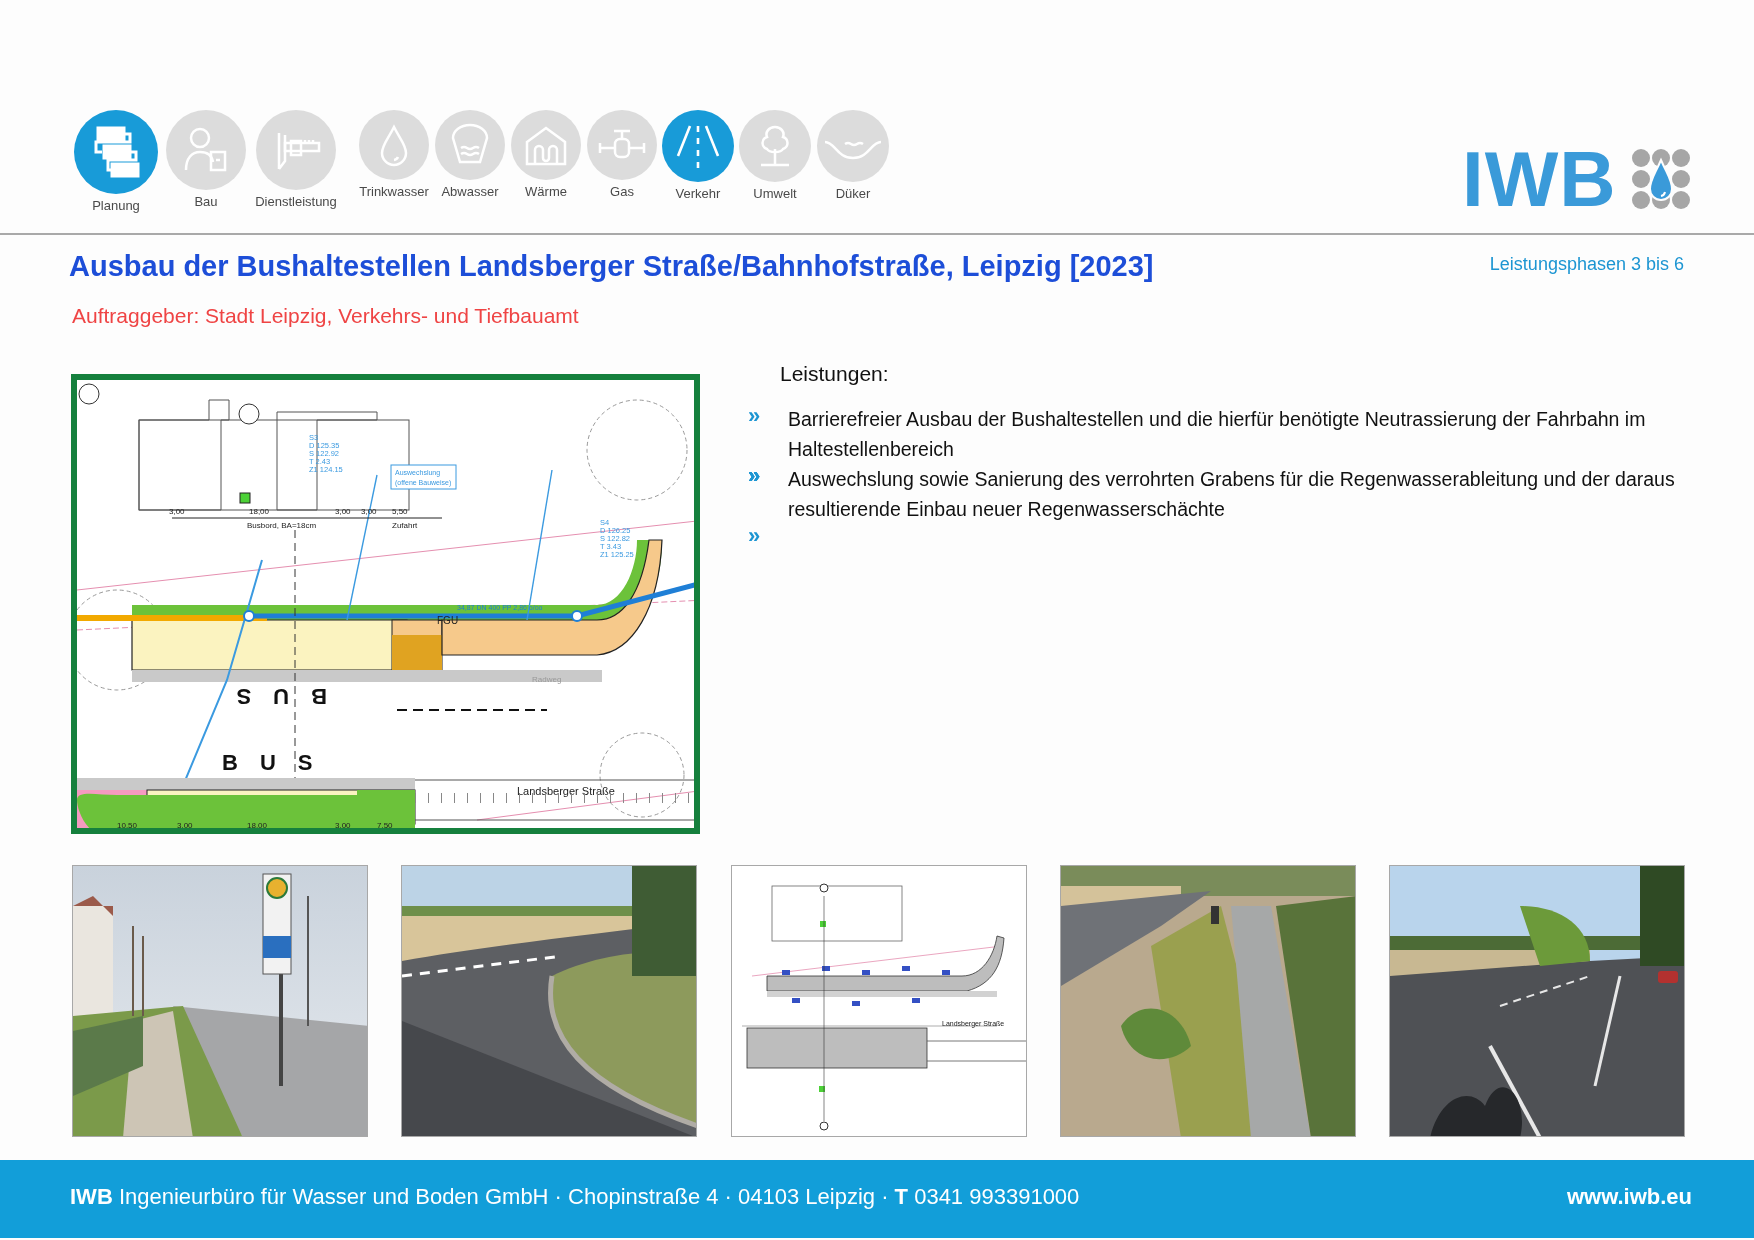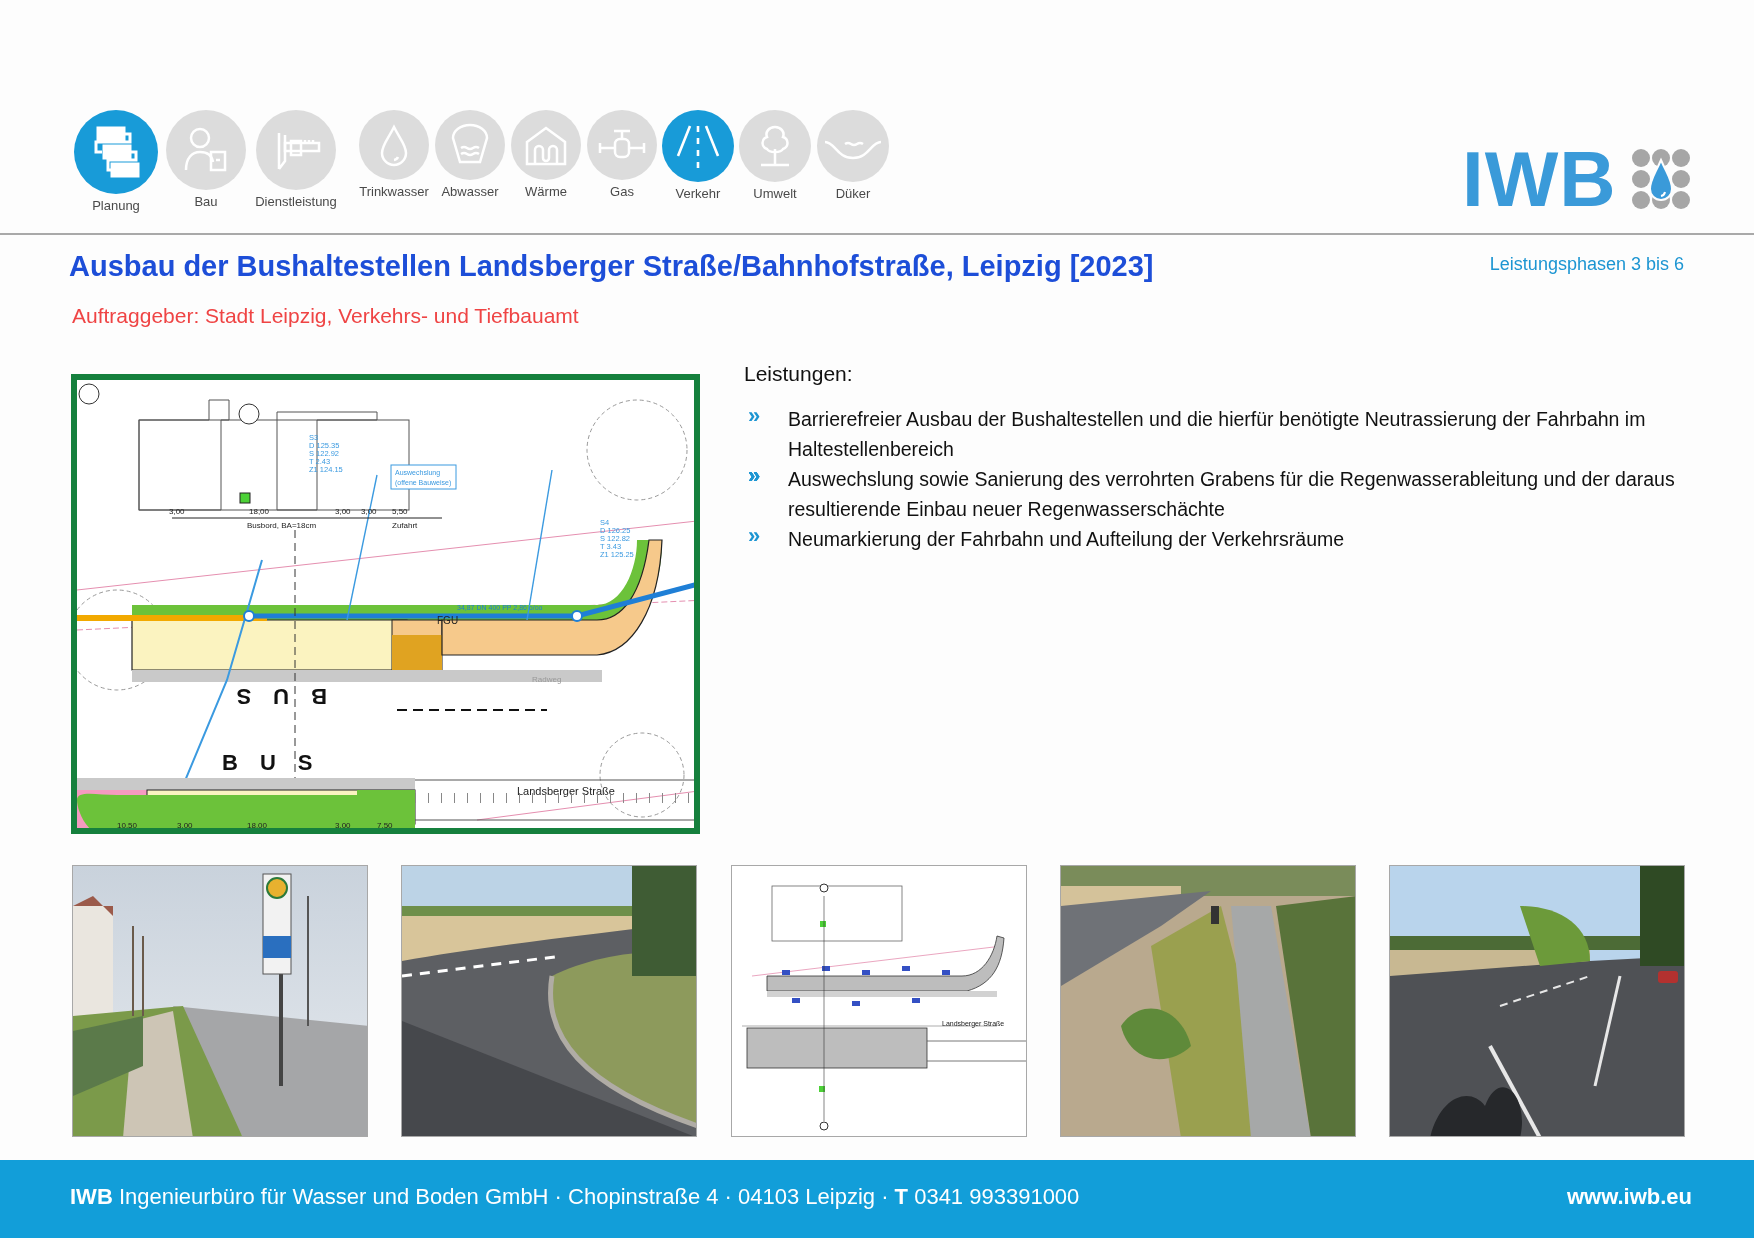--- a/index.html
+++ b/index.html
@@ -24,21 +24,21 @@
   
   .title { position: absolute; left: 69px; top: 250px; font-size: 29px; font-weight: 700; color: #1d4ed8; white-space: nowrap; }
   .phases { position: absolute; right: 70px; top: 254px; font-size: 18px; color: #1c95d2; white-space: nowrap; }
   .client { position: absolute; left: 72px; top: 304px; font-size: 21px; color: #ef4444; white-space: nowrap; }
 
   
   .plan { position: absolute; left: 71px; top: 374px; width: 629px; height: 460px; border: 6px solid #15803d; background: #fff; overflow: hidden; }
 
   
   .services { position: absolute; left: 744px; top: 362px; width: 960px; }
-  .services .heading { font-size: 21px; color: #111; margin-bottom: 18px; }
+  .services .heading { font-size: 21px; color: #111; margin-bottom: 18px; margin-left: 36px; }
   .services ul { list-style: none; }
   .services li { position: relative; padding-left: 44px; font-size: 19.5px; line-height: 30px; color: #111; }
   .services li .bullet { position: absolute; left: 4px; top: -3px; color: #1c95d2; font-size: 22px; font-weight: 700; }
   .cost { margin-top: 18px; font-size: 20px; color: #111; }
 
   
   .photo { position: absolute; top: 865px; width: 296px; height: 272px; border: 1px solid #a8a8a8; overflow: hidden; background: #eee; }
 
   
   .footer { position: absolute; left: 0; top: 1160px; width: 1754px; height: 78px; background: #129ed9; }
@@ -270,21 +270,21 @@
 </div>
 
 <div class="services">
   <div class="heading">Leistungen:</div>
   <ul>
     <li><span class="bullet">»</span><span>Barrierefreier Ausbau der Bushaltestellen und die hierfür benötigte Neutrassierung der Fahrbahn im Haltestellenbereich</span></li>
     <li><span class="bullet">»</span></li>
     <li><span class="bullet">»</span></li>
     <li><span class="bullet">»</span></li>
     <li><span class="bullet">»</span><span>Auswechslung sowie Sanierung des verrohrten Grabens für die Regenwasserableitung und der daraus resultierende Einbau neuer Regenwasserschächte</span></li>
-    <li><span class="bullet">»</span><span>Neumarkierung der Fahrbahn und Aufteilung der Verkehrsräume</span></li>
+    <li><span class="bullet">»</span></li>
   </ul>
 </div>
 
 <div class="photo" style="left:72px">
   <svg width="296" height="272" viewBox="0 0 296 272">
     <defs>
         <linearGradient id="sky1" x1="0" y1="0" x2="0" y2="1">
           <stop offset="0" stop-color="#c9d2dc"></stop>
           <stop offset="1" stop-color="#e6eaee"></stop>
         </linearGradient>

